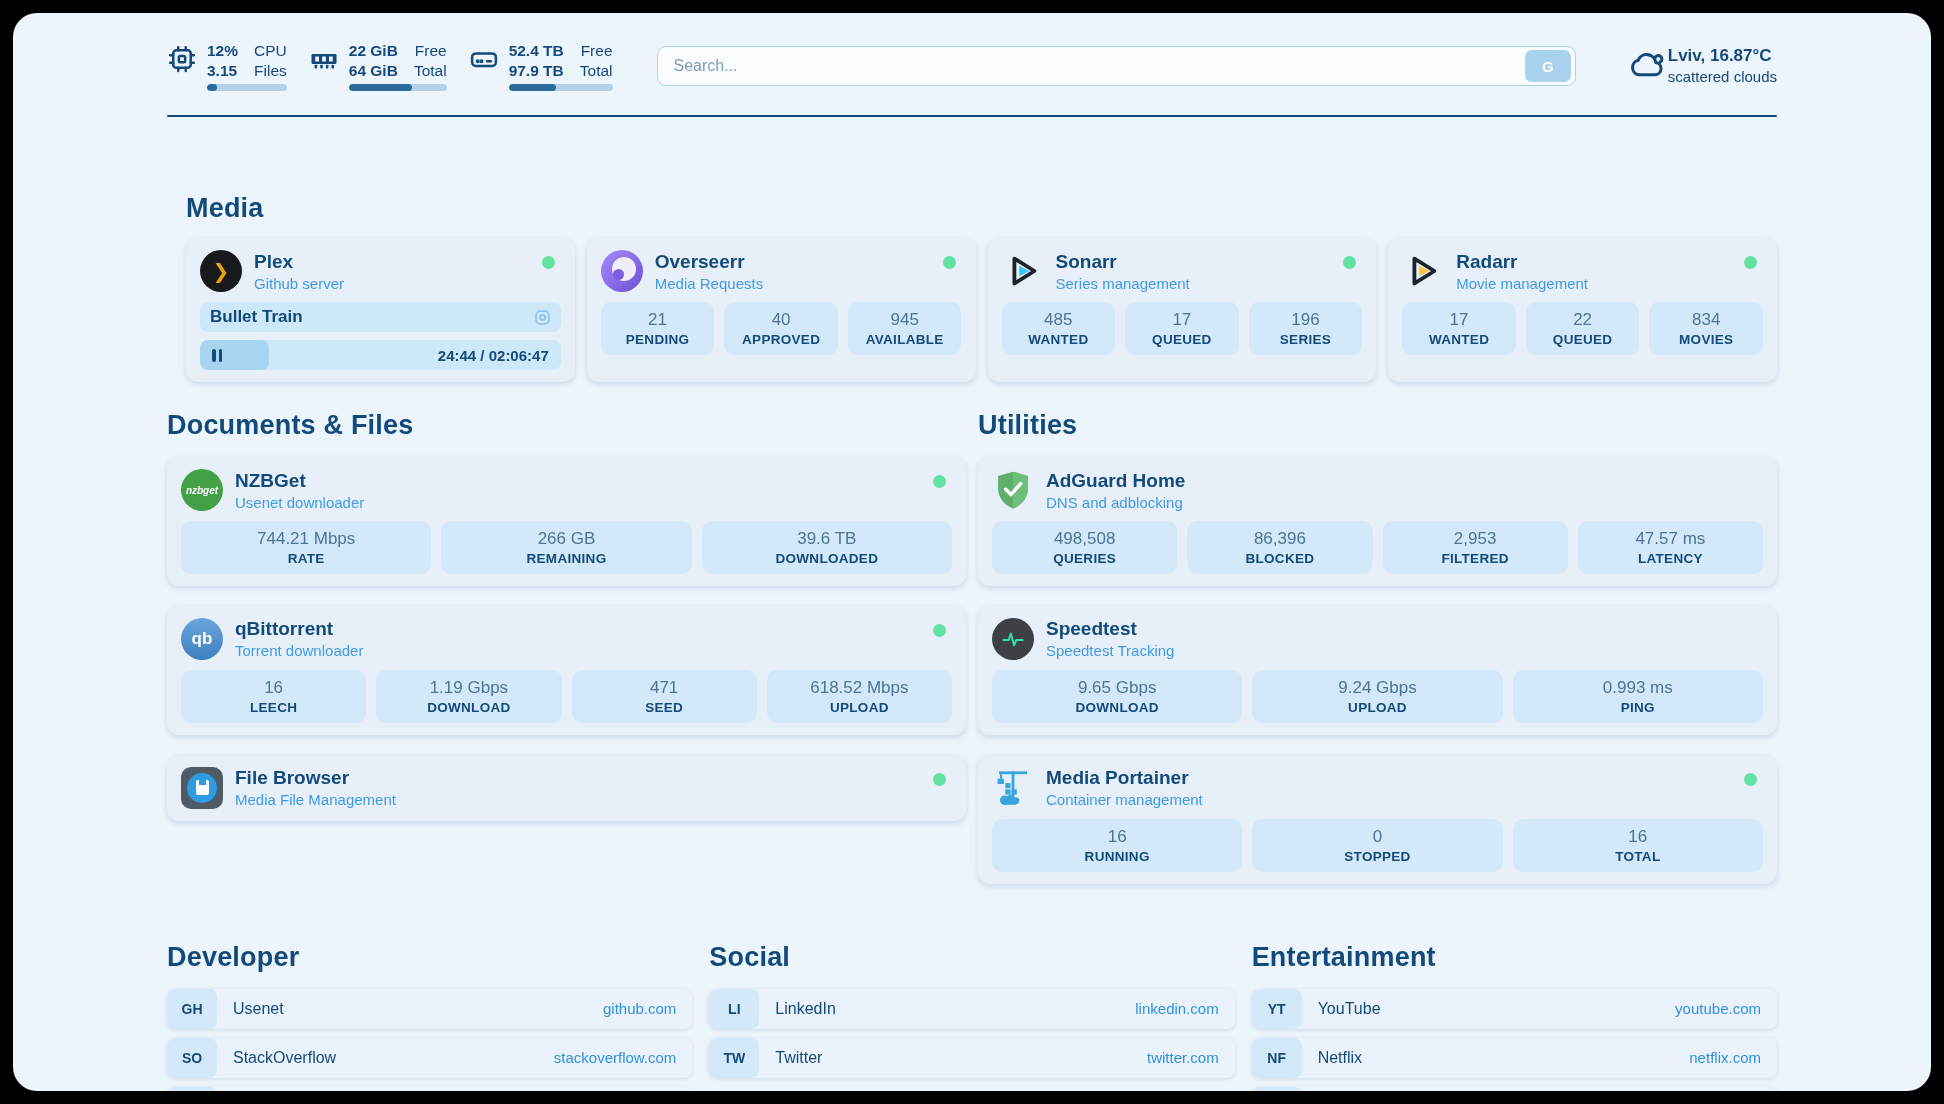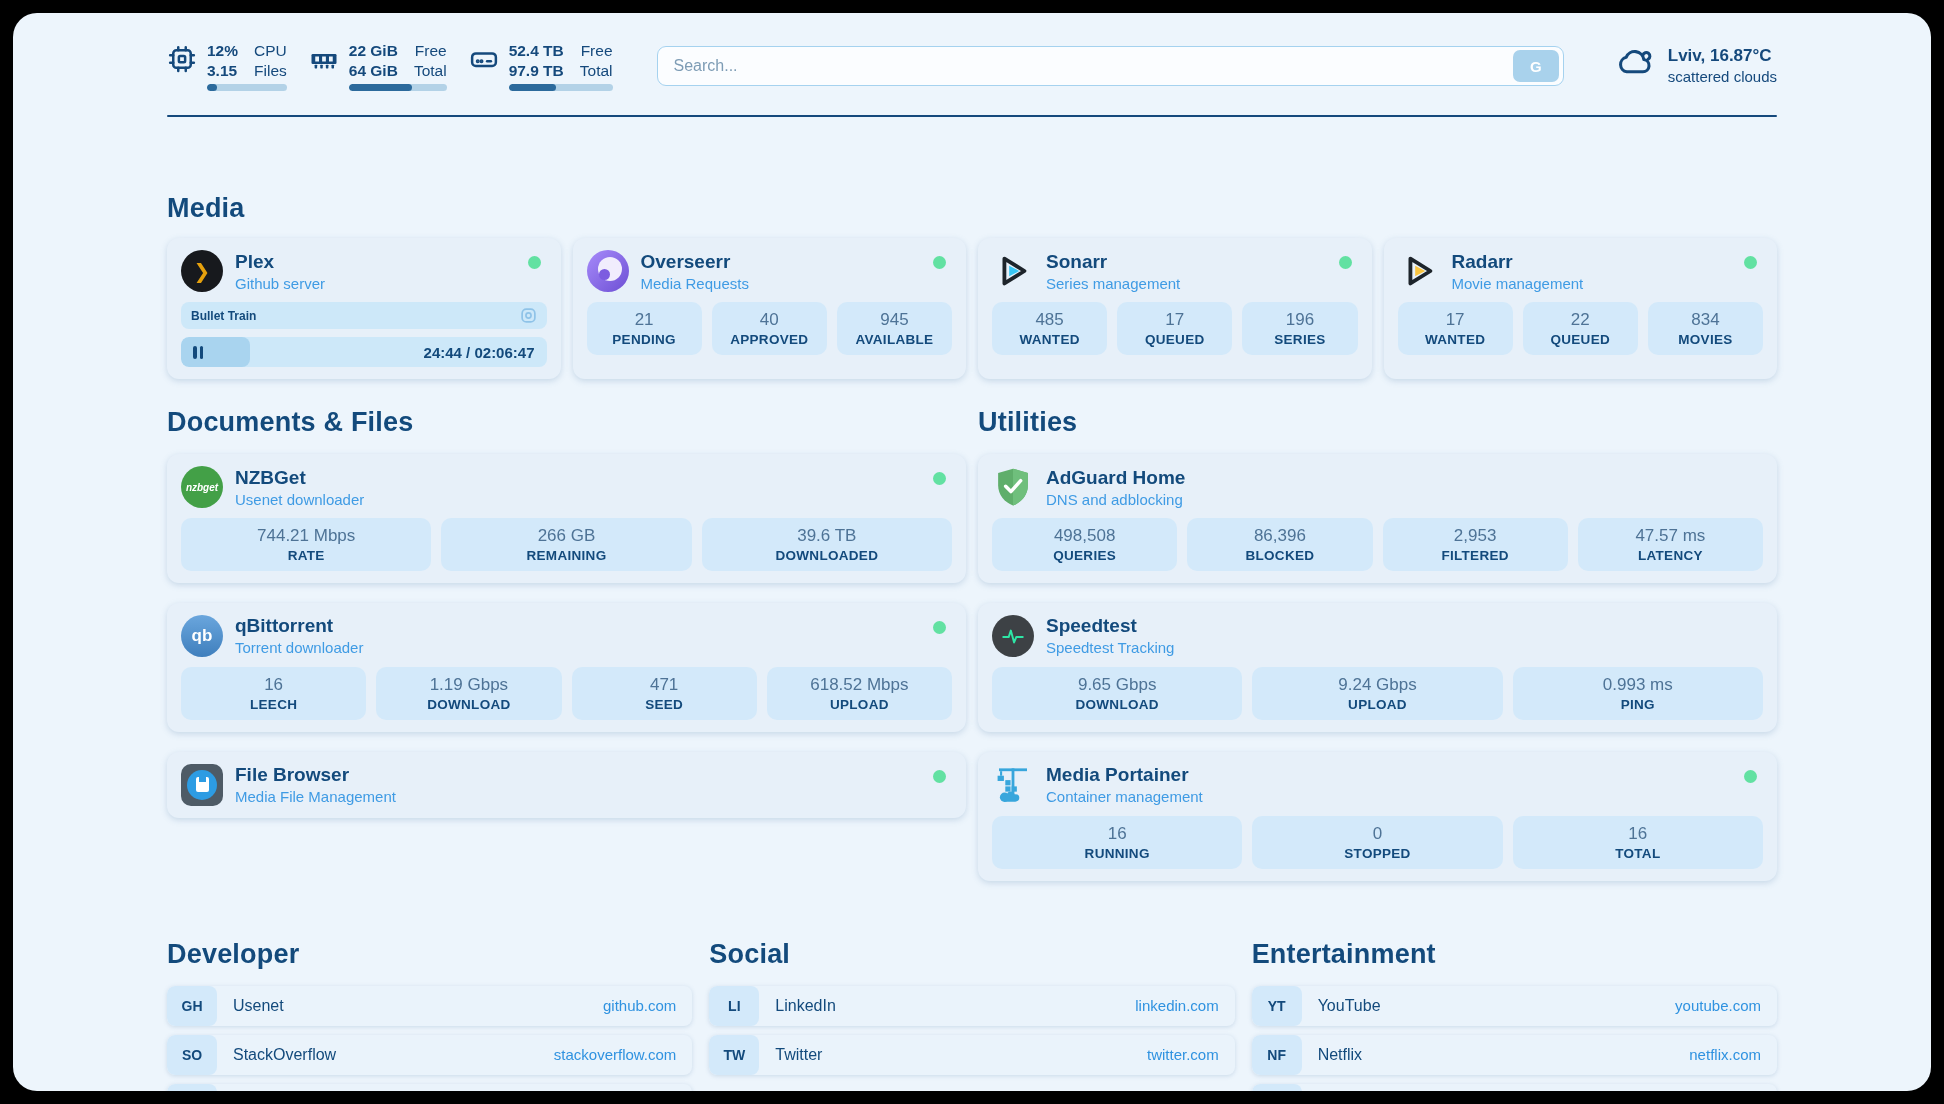--- a/index.html
+++ b/index.html
@@ -17,29 +17,29 @@
   .res-grid .v { font-weight:700; text-align:left; white-space:nowrap; }
   .res-grid .l { text-align:right; }
   .res-bar { height:7px; background:#b3d2e7; border-radius:4px; margin-top:4px; overflow:hidden; }
   .res-fill { height:100%; background:#2c6a9c; border-radius:4px; }
 
   .searchwrap { flex:1; margin:0 52px 0 44px; height:40px; background:#fbfdff; border:1.5px solid #a5d2ef; border-radius:9px; display:flex; align-items:center; padding:0 4px 0 16px; }
   .searchwrap input { flex:1; border:none; outline:none; background:transparent; font-size:16px; color:#6d28d9; font-family:inherit; }
   .searchwrap input::placeholder { color:#7d9cb5; }
   .search-btn { width:46px; height:32px; background:#a9d2ec; border:none; border-radius:7px; color:#fff; font-weight:700; font-size:15px; cursor:pointer; font-family:inherit; }
 
-  .weather { display:flex; align-items:flex-start; gap:12px; color:#15497c; }
+  .weather { display:flex; align-items:center; color:#15497c; }
   .weather-loc { font-size:17px; font-weight:700; line-height:1.3; }
   .weather-cond { font-size:15px; line-height:1.3; }
 
   .divider { height:2px; background:#15497c; margin-top:20px; border-radius:1px; }
 
   
   .sec-title { color:#134a7c; font-size:27px; font-weight:700; letter-spacing:.2px; }
-  .media-sec { margin-top:76px; }
+  .media-sec { margin-top:76px;margin-left:19px; }
   .grid4 { display:grid; grid-template-columns:repeat(4,1fr); gap:12px; margin-top:14px; }
   .twocol { display:grid; grid-template-columns:1fr 1fr; column-gap:12px; margin-top:28px; }
   .col-cards { display:flex; flex-direction:column; gap:20px; margin-top:16px; }
 
   .card { background:#e7f0f9; border-radius:12px; padding:12px 14px; box-shadow:0 2px 6px rgba(100,140,180,.28); }
   .card-head { display:flex; align-items:center; gap:12px; }
   .app-meta { display:flex; flex-direction:column; gap:2px; }
   .app-title { color:#134a7c; font-size:19px; font-weight:700; }
   .app-sub { color:#3f9be4; font-size:15px; }
   .dot { width:13px; height:13px; border-radius:50%; background:#62e1a2; margin-left:auto; margin-right:6px; align-self:flex-start; margin-top:6px; }
@@ -57,21 +57,21 @@
   .ovs-pupil { position:absolute; width:11px; height:11px; border-radius:50%; background:#7c5ce0; top:19px; left:12px; }
   .nzb-c { background:#43a047; color:#fff; font-size:10px; font-style:italic; font-weight:700; }
   .qb-c { background:linear-gradient(180deg,#6aa6dd,#3f7fbd); color:#fff; font-size:17px; font-weight:700; }
   .spd-c { background:#3d4145; }
   .fb-sq { width:42px; height:42px; border-radius:10px; background:#4e5b66; display:flex; align-items:center; justify-content:center; }
   .fb-circ { width:30px; height:30px; border-radius:50%; background:#2d9ce3; display:flex; align-items:center; justify-content:center; }
   .fb-flop { width:13px; height:15px; background:#fff; border-radius:2px; position:relative; }
   .fb-flop:after { content:""; position:absolute; top:0; left:3px; width:7px; height:5px; background:#2d9ce3; }
 
   
-  .np-row { background:#cde8f9; border-radius:8px; padding:5px 10px; margin-top:10px; display:flex; align-items:center; color:#134a7c; font-size:12px; font-weight:700; }
+  .np-row { background:#cde8f9; border-radius:8px; padding:5px 10px; margin-top:10px; display:flex; align-items:center; color:#134a7c; font-size:17px; font-weight:700; }
   .np-row .np-ic { margin-left:auto; display:flex; }
   .pl-row { background:#cde8f9; border-radius:8px; margin-top:8px; height:30px; position:relative; display:flex; align-items:center; overflow:hidden; }
   .pl-fill { position:absolute; left:0; top:0; bottom:0; background:#a9d4ef; border-radius:8px; }
   .pl-pause { position:relative; display:flex; gap:3px; margin-left:12px; }
   .pl-pause i { width:3.5px; height:13px; background:#134a7c; border-radius:2px; }
   .pl-time { margin-left:auto; margin-right:12px; color:#134a7c; font-size:15px; font-weight:700; position:relative; }
 
   
   .threecol { display:grid; grid-template-columns:1fr 1fr 1fr; column-gap:17px; margin-top:58px; }
   .bk-rows { display:flex; flex-direction:column; gap:9px; margin-top:16px; }

